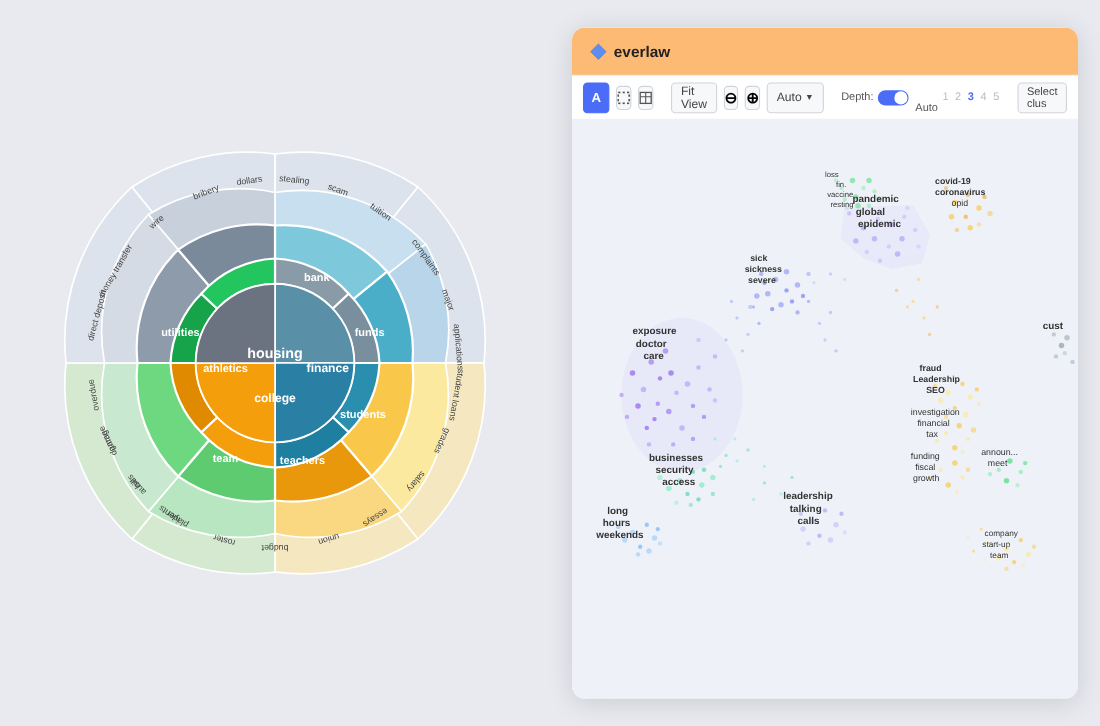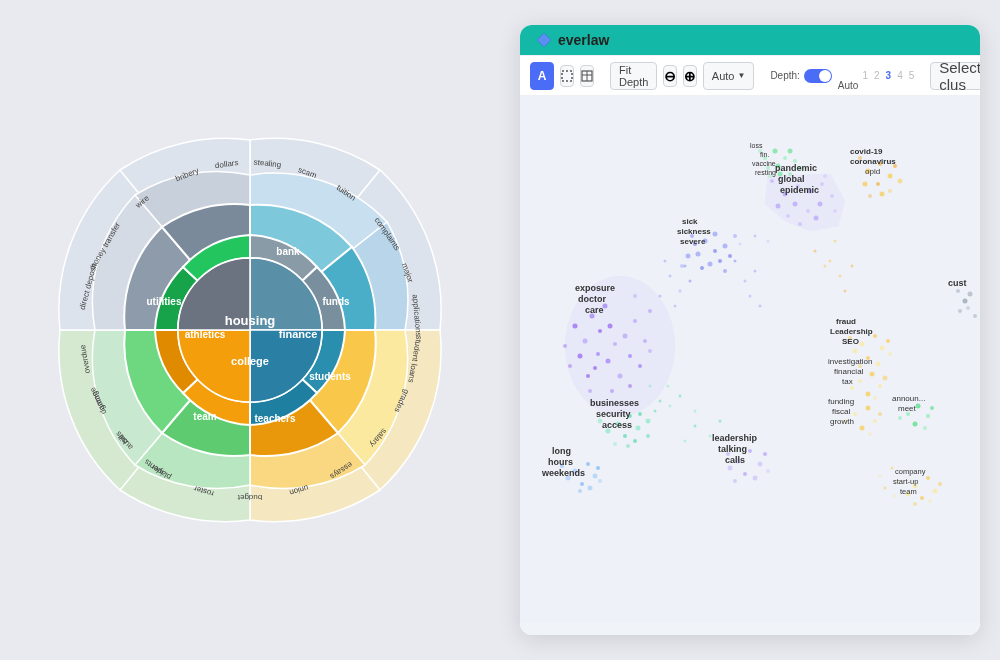--- a/index.html
+++ b/index.html
@@ -45,22 +45,22 @@
       height: 610px;
       background: #fff;
       border-radius: 12px;
       box-shadow: 0 4px 24px rgba(0,0,0,0.13);
       overflow: hidden;
       display: flex;
       flex-direction: column;
     }
 
     .app-titlebar {
-      height: 31px;
-      background: #14b8a6;
+      height: 44px;
+      background: #fdba74;
       display: flex;
       padding: 0 16px;
       border-bottom: 1px solid #eef0f3;
     }
 
     .app-logo {
       display: flex;
       align-items: center;
       gap: 6px;
     }
@@ -318,21 +318,21 @@
         <svg width="12" height="12" viewBox="0 0 12 12">
             <rect x="1" y="1" width="10" height="10" fill="none" stroke="#555" stroke-width="1.2"></rect>
             <line x1="1" y1="5" x2="11" y2="5" stroke="#555" stroke-width="1"></line>
             <line x1="6" y1="1" x2="6" y2="11" stroke="#555" stroke-width="1"></line>
           </svg>
       </div>
 
       <div class="toolbar-separator"></div>
 
       <div class="toolbar-btn">
-        <span>Fit Depth</span>
+        <span>Fit View</span>
       </div>
 
       <div class="toolbar-btn-icon" style="font-size:14px;font-weight:700;">⊖</div>
 
       <div class="toolbar-btn-icon" style="font-size:14px;font-weight:700;">⊕</div>
 
       <div class="toolbar-btn">
         <span>Auto</span>
         <span style="font-size:8px;">▼</span>
       </div>
@@ -351,21 +351,21 @@
           <span style="color:#bbb;">1</span>
           <span style="color:#bbb;">2</span>
           <span style="color:#4a6cf7;font-weight:700;">3</span>
           <span style="color:#bbb;">4</span>
           <span style="color:#bbb;">5</span>
         </div>
       </div>
 
       <div class="toolbar-separator"></div>
 
-      <div class="toolbar-btn" style="font-size:15px;">
+      <div class="toolbar-btn" style="font-size:10px;">
         <span>Select clus</span>
       </div>
     </div>
 
     <div class="scatter-area">
       <svg width="460" height="526" xmlns="http://www.w3.org/2000/svg">
 
         <rect width="460" height="526" fill="#eef2f8"></rect>
 
         <g opacity="0.7">

